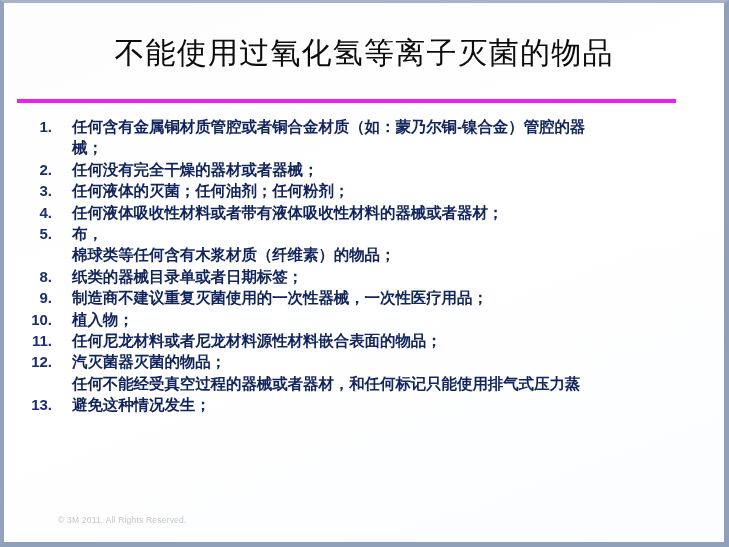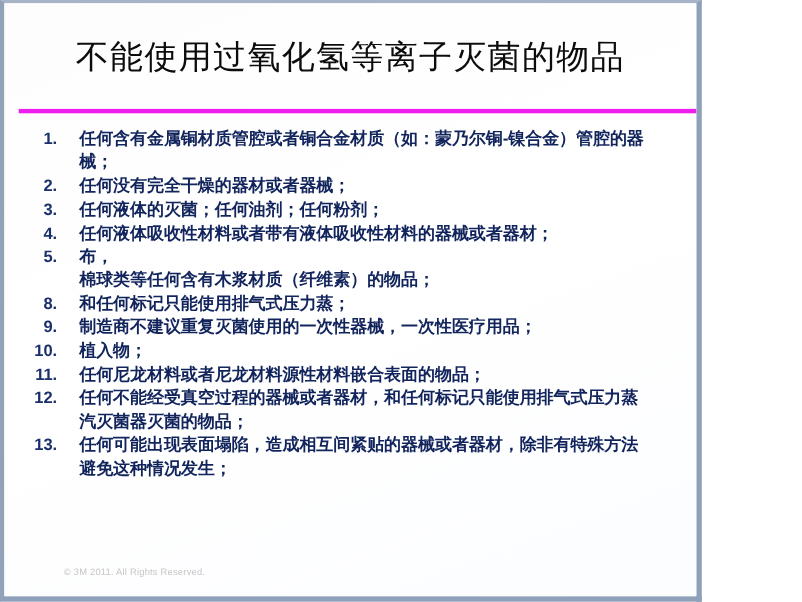--- a/index.html
+++ b/index.html
@@ -12,21 +12,21 @@
     height: 547px;
     overflow: hidden;
     font-family: "Liberation Sans", sans-serif;
   }
 
   
   #slide-frame {
     position: absolute;
     left: 0;
     top: 0;
-    width: 638px;
+    width: 729px;
     height: 547px;
     box-sizing: border-box;
     background: #fdfdff;
     border-left: 4px solid #93a2bb;
     border-top: 3px solid #a7b3c6;
     border-right: 5px solid #8fa0ba;
     border-bottom: 5px solid #8fa0ba;
   }
   #slide-inner {
     position: absolute;
@@ -156,21 +156,21 @@
         <div class="list-item">
           <div class="item-number">5.</div>
           <div class="item-text">
             <span class="cont-line">布，</span>
             <span class="cont-line">棉球类等任何含有木浆材质（纤维素）的物品；</span>
           </div>
         </div>
         <div class="list-item">
           <div class="item-number">8.</div>
           <div class="item-text">
-            <span class="cont-line">和任何标记只能使用排气式压力蒸；</span>
+            <span class="cont-line">纸类的器械目录单或者日期标签；</span>
           </div>
         </div>
         <div class="list-item">
           <div class="item-number">9.</div>
           <div class="item-text">
             <span class="cont-line">制造商不建议重复灭菌使用的一次性器械，一次性医疗用品；</span>
           </div>
         </div>
         <div class="list-item">
           <div class="item-number">10.</div>
@@ -180,28 +180,27 @@
         </div>
         <div class="list-item">
           <div class="item-number">11.</div>
           <div class="item-text">
             <span class="cont-line">任何尼龙材料或者尼龙材料源性材料嵌合表面的物品；</span>
           </div>
         </div>
         <div class="list-item">
           <div class="item-number">12.</div>
           <div class="item-text">
+            <span class="cont-line">汽灭菌器灭菌的物品；</span>
             <span class="cont-line">任何不能经受真空过程的器械或者器材，和任何标记只能使用排气式压力蒸</span>
-            <span class="cont-line">汽灭菌器灭菌的物品；</span>
           </div>
         </div>
         <div class="list-item">
           <div class="item-number">13.</div>
           <div class="item-text">
-            <span class="cont-line">任何可能出现表面塌陷，造成相互间紧贴的器械或者器材，除非有特殊方法</span>
             <span class="cont-line">避免这种情况发生；</span>
           </div>
         </div>
       </div>
 
     <div id="footer-copyright">© 3M 2011. All Rights Reserved.</div>
 
   </div>
 </div>
 

